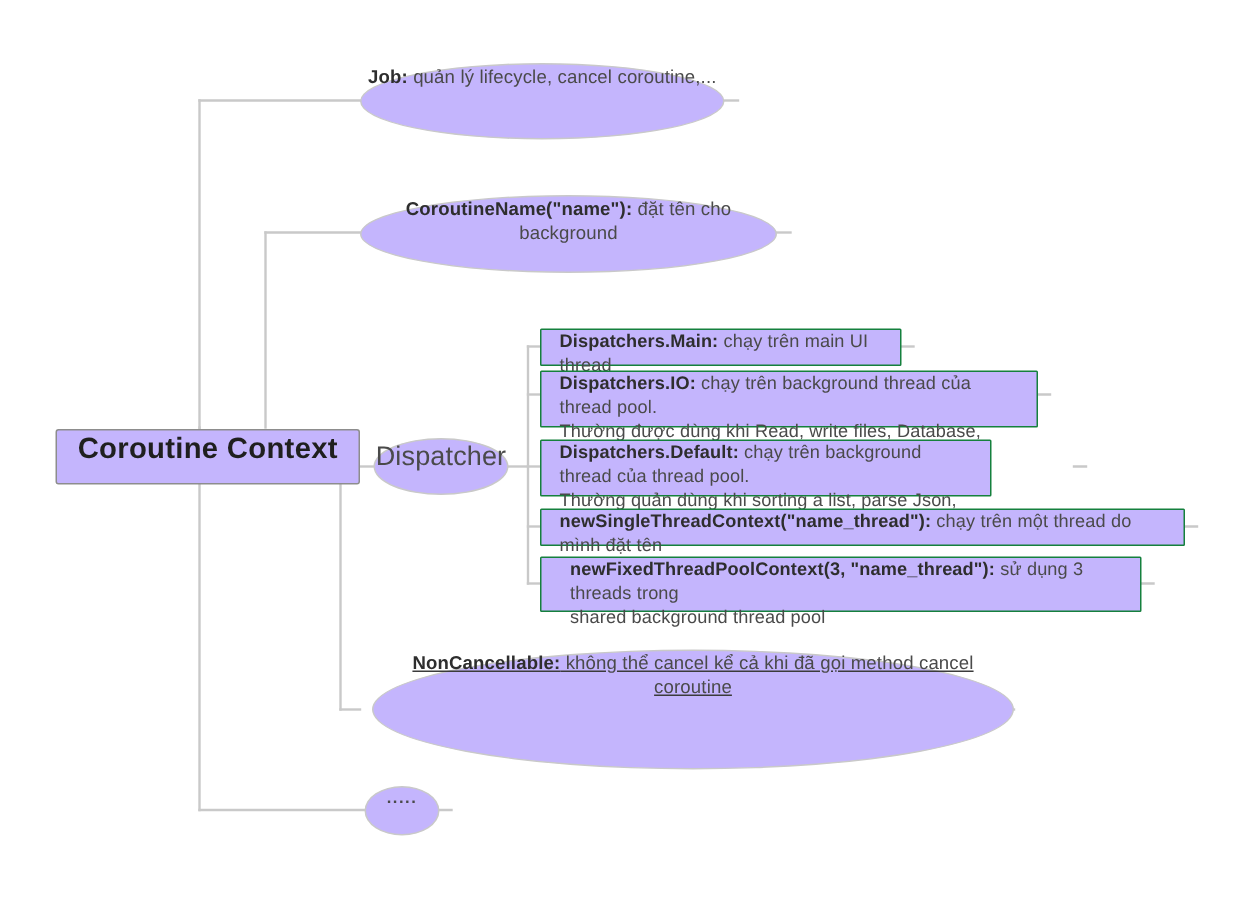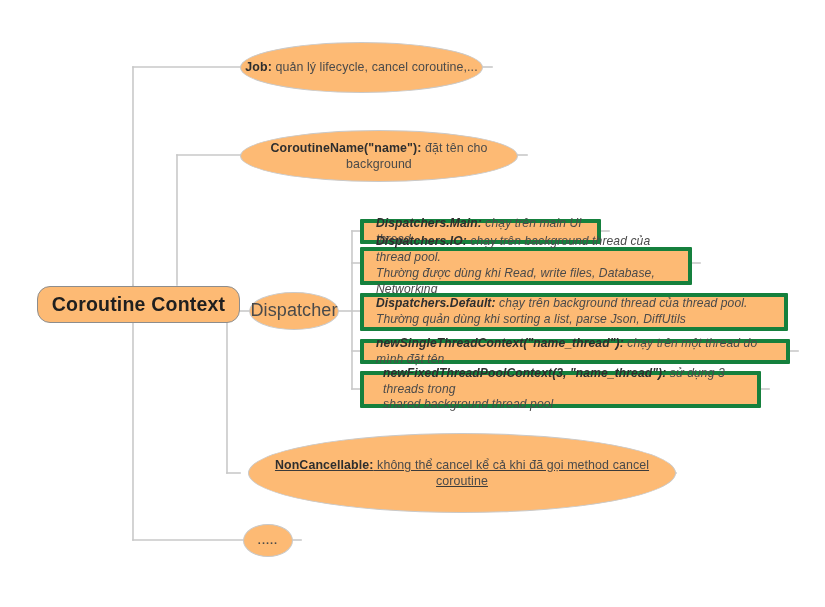--- a/index.html
+++ b/index.html
@@ -23,37 +23,36 @@
     left: 0;
     top: 0;
     width: 825px;
     height: 607px;
     pointer-events: none;
   }
   .node {
     position: absolute;
     box-sizing: border-box;
     display: flex;
-    align-items: center;
-    background: #fdba74;
+    align-items: flex-start;
+    background: #c4b5fd;
   }
   .node-ellipse {
     border: 1px solid #c9c9c9;
     border-radius: 50%;
     justify-content: center;
     text-align: center;
   }
   .node-box {
-    border: 4px solid #15803d;
+    border: 1px solid #15803d;
     border-radius: 1px;
-    font-style: italic;
   }
   .node-root {
     border: 1px solid #8d8d8d;
-    border-radius: 13px;
+    border-radius: 2px;
     justify-content: center;
     text-align: center;
   }
   .node-text {
     display: block;
     line-height: 1.32;
     font-size: 12.4px;
     color: #4a4a4a;
     letter-spacing: 0.1px;
   }
@@ -162,21 +161,21 @@
     </span>
   </div>
 
   <div class="node node-box pad-l" style="left:360px; top:247px; width:332px; height:38px;">
     <span class="node-text disp-text">
       <b class="k">Dispatchers.IO:</b><span> chạy trên background thread của thread pool.</span><br>
       <span>Thường được dùng khi Read, write files, Database, Networking</span>
     </span>
   </div>
 
-  <div class="node node-box pad-l" style="left:360px; top:293px; width:428px; height:38px;">
+  <div class="node node-box pad-l" style="left:360px; top:293px; width:301px; height:38px;">
     <span class="node-text disp-text">
       <b class="k">Dispatchers.Default:</b><span> chạy trên background thread của thread pool.</span><br>
       <span>Thường quản dùng khi sorting a list, parse Json, DiffUtils</span>
     </span>
   </div>
 
   <div class="node node-box pad-l" style="left:360px; top:339px; width:430px; height:25px;">
     <span class="node-text disp-text">
       <b class="k">newSingleThreadContext("name_thread"):</b><span> chạy trên một thread do mình đặt tên</span>
     </span>

